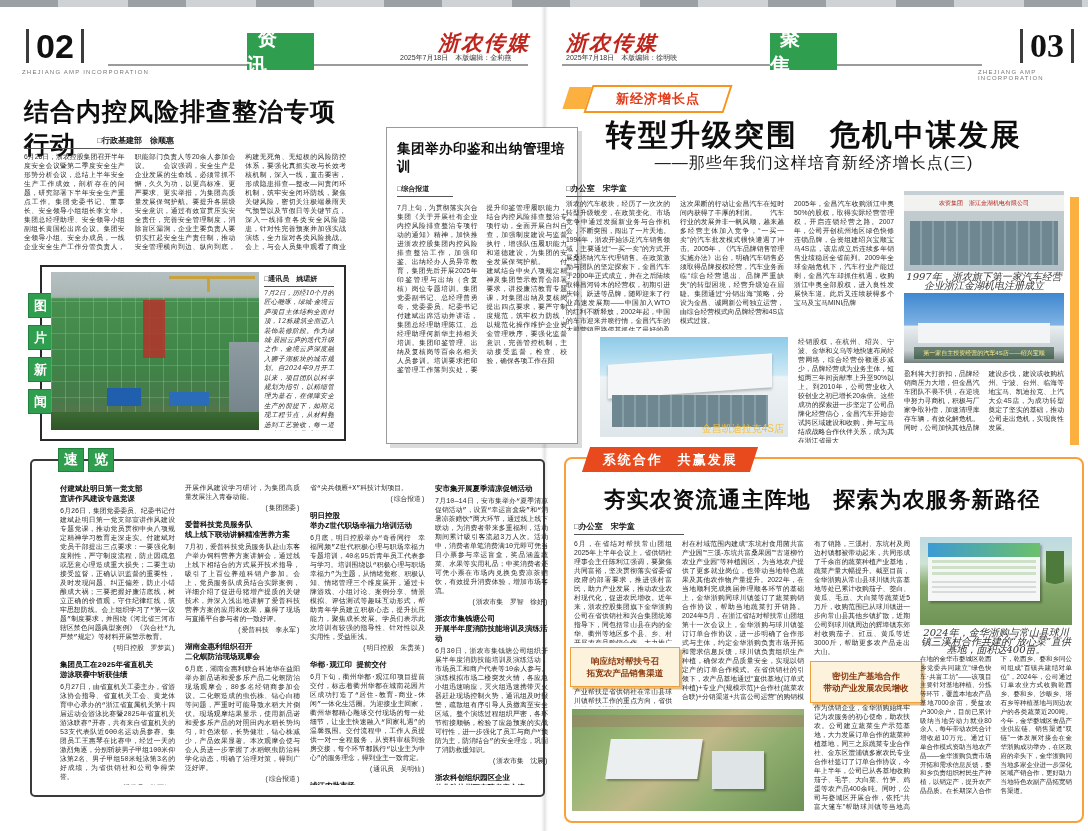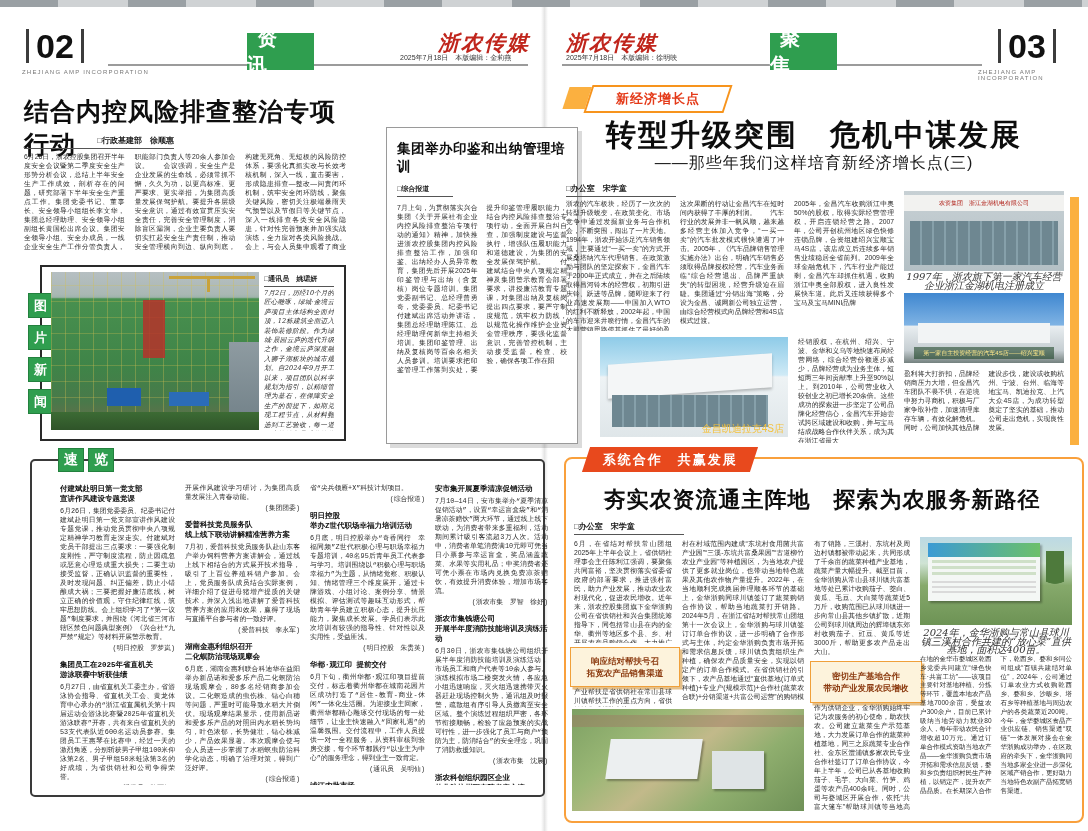--- a/index.html
+++ b/index.html
@@ -203,21 +203,21 @@
   </div>
 
   <div class="abs" style="left:548px;top:7px;width:540px;height:824px;">
 
     <div class="abs brand" style="left:18px;top:22px;">浙农传媒</div>
     <div class="abs dateline" style="left:18px;top:46px;">2025年7月18日　本版编辑：徐明映</div>
     <div class="abs hr" style="left:14px;top:57px;width:420px;"></div>
     <div class="abs secbox" style="left:222px;top:26px;width:67px;height:37px;">
       <span>聚 焦</span>
     </div>
-    <div class="abs pagenum" style="left:450px;top:22px;">03</div>
+    <div class="abs pagenum" style="left:472px;top:22px;font-family:Liberation Serif, serif;">03</div>
     <div class="abs enname" style="left:430px;top:62px;">ZHEJIANG AMP INCORPORATION</div>
 
     <div class="abs wing" style="left:18px;top:80px;width:34px;height:22px;"></div>
     <div class="abs tagskew" style="left:40px;top:78px;width:136px;height:24px;">
       <span>新经济增长点</span>
     </div>
     <div class="abs orangebar" style="left:522px;top:190px;width:9px;height:248px;"></div>
 
     <div class="abs title2" style="left:10px;top:108px;width:512px;">转型升级突围　危机中谋发展</div>
     <div class="abs subtitle2" style="left:10px;top:146px;width:512px;">——那些年我们这样培育新经济增长点(三)</div>

